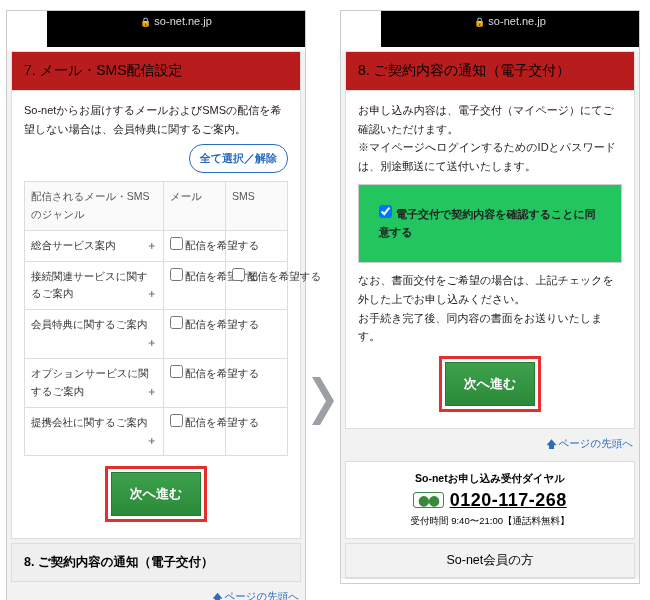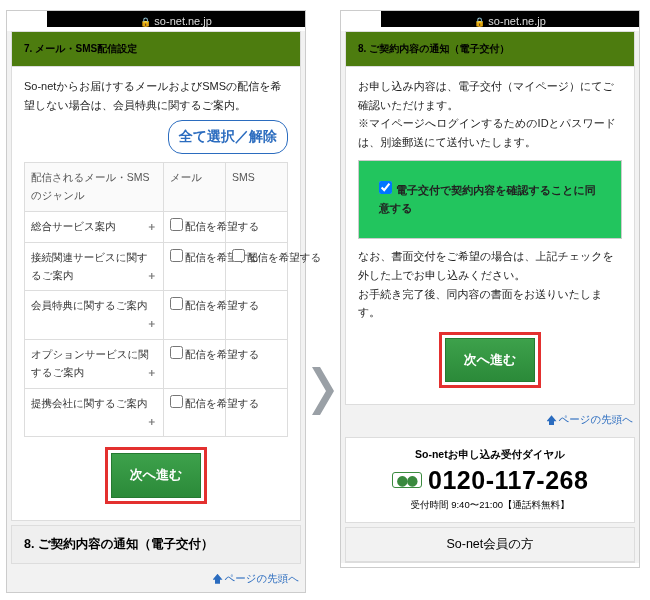--- a/index.html
+++ b/index.html
@@ -15,55 +15,55 @@
     width: 300px;
     border: 1px solid #ccc;
     background: #fff;
     position: relative;
   }
   .urlbar {
     background: #000;
     color: #ddd;
     font-size: 11px;
     text-align: center;
-    height: 16px;
+    height: 36px;
     line-height: 20px;
     position: relative;
     margin-left: 40px;
   }
   .lock { font-size: 9px; margin-right: 3px; }
   .content { background: #f2f2f2; }
   .section {
     background: #fff;
     margin: 4px;
     border: 1px solid #ddd;
   }
   .section-head {
-    background: #4d7c0f;
-    font-weight: bold;
-    font-size: 10px;
+    background: #b91c1c;
+    font-weight: normal;
+    font-size: 14px;
     padding: 10px 12px;
     border-bottom: 1px solid #ddd;
   }
   .section-body {
     padding: 10px 12px;
     font-size: 11px;
     line-height: 1.7;
     color: #222;
   }
   .toggle-all {
     text-align: right;
     padding: 6px 0 8px;
   }
   .toggle-all span {
     display:inline-block;
     border: 1px solid #2b6cbf;
     color: #2b6cbf;
     font-weight: bold;
-    font-size: 14px;
+    font-size: 11px;
     padding: 4px 10px;
     border-radius: 14px;
     background:#fff;
   }
   table.pref {
     width: 100%;
     border-collapse: collapse;
     font-size: 10.5px;
   }
   table.pref th, table.pref td {
@@ -136,21 +136,21 @@
   }
   .dial-body { padding:10px 8px; }
   .dial-sub { font-size:10.5px; font-weight:bold; margin-bottom:4px;}
   .dial-row { display:flex; justify-content:center; align-items:center; gap:6px;}
   .freedial {
     border:1.5px solid #3a8a3e; border-radius:3px;
     color:#3a8a3e; font-size:7px; font-weight:bold;
     padding:2px 4px 1px; line-height:1.1;
   }
   .freedial .oo { font-size:10px; letter-spacing:-1px; display:block; }
-  .dial-num { font-size:25px; font-weight:bold; letter-spacing:0.5px;}
+  .dial-num { font-size:18px; font-weight:bold; letter-spacing:0.5px;text-decoration:underline;}
   .dial-hours { font-size:9.5px; margin-top:4px;}
 </style>
 </head>
 <body>
 
 <div class="phone">
   <div class="urlbar">
     <span class="lock">🔒</span><span>so-net.ne.jp</span>
   </div>
   <div class="content">

